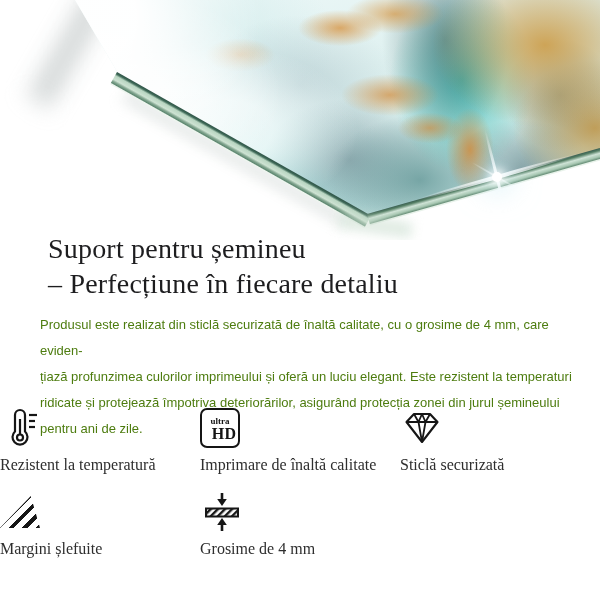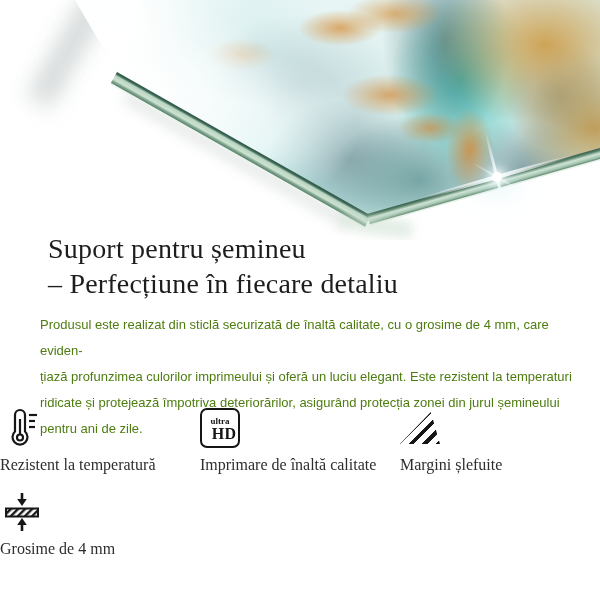--- a/index.html
+++ b/index.html
@@ -128,20 +128,29 @@
     <div class="icon-box">
       <div class="uhd">
         <span class="t">ultra</span>
         <span class="b">HD</span>
       </div>
     </div>
     <div class="label">Imprimare de înaltă calitate</div>
   </div>
 
 
+  <div class="cell">
+    <div class="icon-box">
+      <svg class="icon-svg" width="44" height="44" viewBox="0 0 44 44">
+        <path d="M6.5,16 L14,8 H30 L37.5,16 L22,36 Z" stroke-width="2.1" stroke-linejoin="round"></path>
+        <path d="M6.5,16 H37.5 M14,8 L18.5,16 M30,8 L25.5,16 M18.5,16 L22,8 L25.5,16 M18.5,16 L22,36 M25.5,16 L22,36" stroke-width="1.8" stroke-linejoin="round"></path>
+      </svg>
+    </div>
+    <div class="label">Sticlă securizată</div>
+  </div>
 
   <div class="cell">
     <div class="icon-box">
       <div class="edges-tri"></div>
     </div>
     <div class="label">Margini șlefuite</div>
   </div>
 
   <div class="cell">
     <div class="icon-box">

